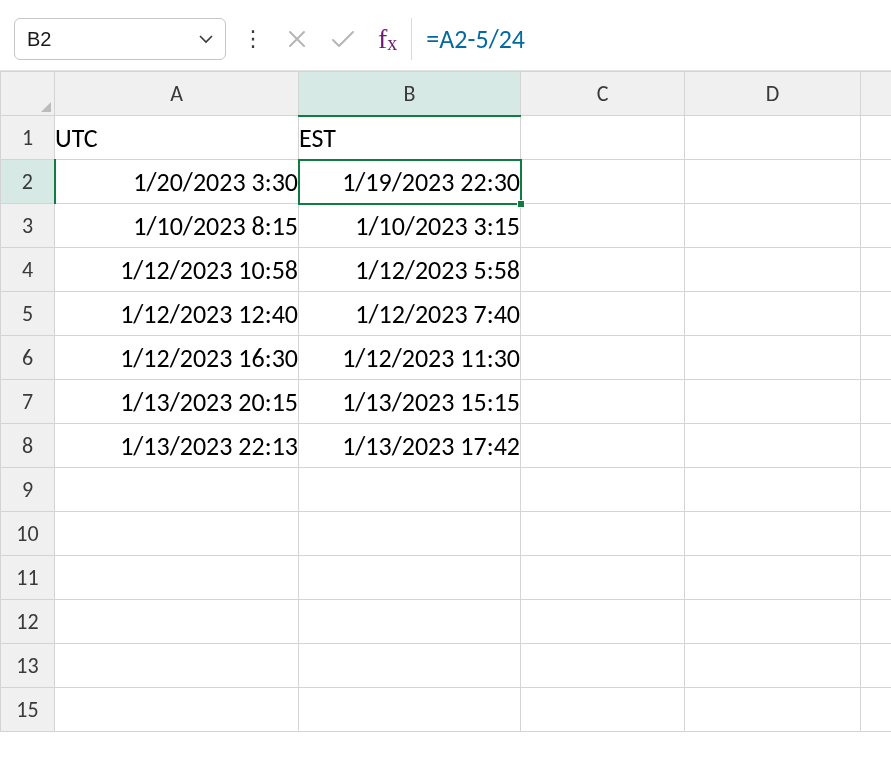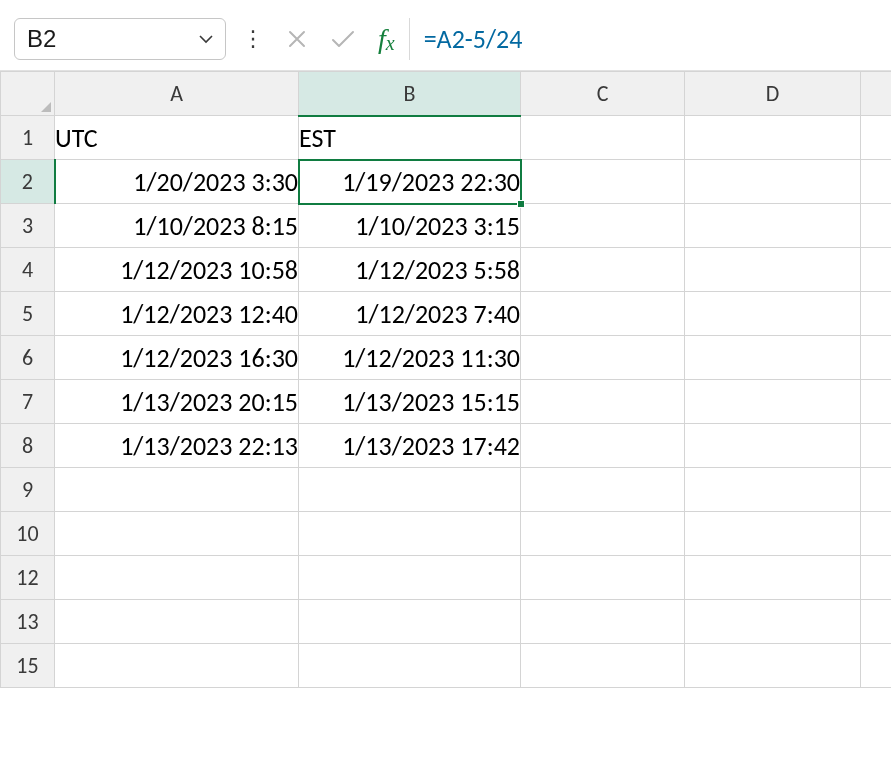--- a/index.html
+++ b/index.html
@@ -34,21 +34,21 @@
     align-items: center;
     justify-content: space-between;
     width: 212px;
     height: 42px;
     border: 1px solid #c6c6c6;
     border-radius: 6px;
     padding: 0 10px 0 12px;
     background: #fff;
   }
   .name-box .ref {
-    font-size: 24px;
+    font-size: 20px;
     font-weight: 400;
     font-family: "Segoe UI", Arial, sans-serif;
   }
   .name-box .chev {
     color: #3a3a3a;
     display: flex;
     align-items: center;
   }
 
   .vdots {
@@ -63,21 +63,21 @@
     align-items: center;
     gap: 22px;
     padding-left: 6px;
   }
   .fx-btn {
     color: #888888;
     display: flex;
     align-items: center;
   }
   .fx-btn.active { color: #1a1a1a; }
-  .fx-label { font-style: italic; font-family: "Times New Roman", serif; font-size: 28px; letter-spacing: 0px; color:#15803d; }
+  .fx-label { font-family: "Times New Roman", serif; font-size: 28px; letter-spacing: 0px; color:#701a75; }
 
   .formula-input-wrap {
     border-left: 1px solid #d9d9d9;
     height: 42px;
     display: flex;
     align-items: center;
     padding-left: 14px;
     flex: 1;
   }
   .formula-input {
@@ -327,20 +327,28 @@
     </tr>
     <tr>
       <th class="rowhdr">10</th>
       <td class="cell"></td>
       <td class="cell"></td>
       <td class="cell"></td>
       <td class="cell"></td>
       <td class="cell"></td>
     </tr>
     <tr>
+      <th class="rowhdr">11</th>
+      <td class="cell"></td>
+      <td class="cell"></td>
+      <td class="cell"></td>
+      <td class="cell"></td>
+      <td class="cell"></td>
+    </tr>
+    <tr>
       <th class="rowhdr">12</th>
       <td class="cell"></td>
       <td class="cell"></td>
       <td class="cell"></td>
       <td class="cell"></td>
       <td class="cell"></td>
     </tr>
     <tr>
       <th class="rowhdr">13</th>
       <td class="cell"></td>

